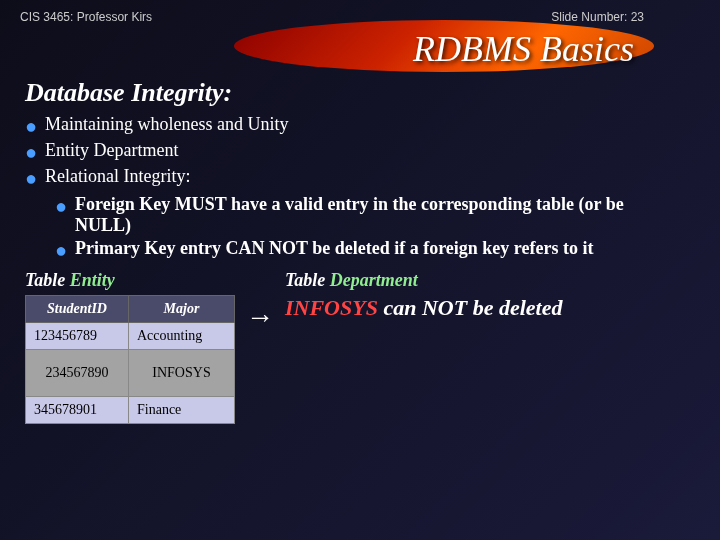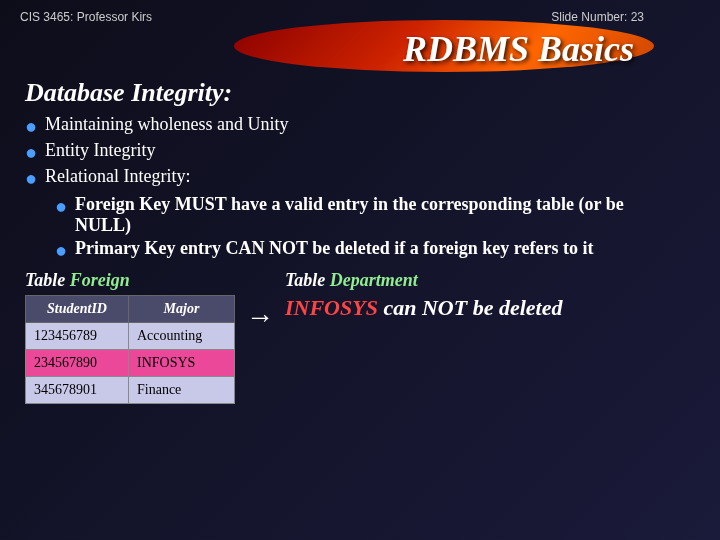--- a/index.html
+++ b/index.html
@@ -49,21 +49,21 @@
       height: 52px;
       position: absolute;
       right: -10px;
       top: -8px;
       z-index: 0;
     }
 
     .slide-title {
       font-size: 36px;
       font-style: italic;
-      font-weight: bold;
+      font-weight: normal;
       color: white;
       text-shadow: 2px 2px 4px rgba(0,0,0,0.8);
       position: relative;
       z-index: 1;
       text-align: right;
       padding-right: 10px;
     }
 
     .main-content {
       padding: 0 5px;
@@ -147,24 +147,25 @@
 
     .table-row-light td {
       background-color: #c8c8e8;
       color: #000;
       padding: 5px 8px;
       border: 1px solid #888;
       text-align: left;
     }
 
     .table-row-dark td {
-      background-color: #ec4899;
+      background-color: #a3a3a3;
       color: #000;
-      padding: 5px 8px;
+      padding: 15px 8px;
       border: 1px solid #888;
+      text-align: center;
     }
 
     .arrow {
       color: white;
       font-size: 28px;
       font-weight: bold;
     }
 
     .bottom-message {
       font-size: 22px;
@@ -227,21 +228,21 @@
 
     <div class="section-title">Database Integrity:</div>
 
     <ul class="bullet-list">
       <li class="bullet-item">
         <span class="bullet-dot">●</span>
         <span>Maintaining wholeness and Unity</span>
       </li>
       <li class="bullet-item">
         <span class="bullet-dot">●</span>
-        <span>Entity Integrity</span>
+        <span>Entity Department</span>
       </li>
       <li class="bullet-item">
         <span class="bullet-dot">●</span>
         <span>Relational Integrity:</span>
       </li>
     </ul>
 
     <ul class="sub-bullets">
       <li class="sub-bullet-item">
         <span class="sub-bullet-dot">●</span>
@@ -250,21 +251,21 @@
       <li class="sub-bullet-item">
         <span class="sub-bullet-dot">●</span>
         <span>Primary Key entry CAN NOT be deleted if a foreign key refers to it</span>
       </li>
     </ul>
 
     <div class="tables-wrapper">
 
       <div class="left-table-block">
         <div class="table-title">
-          <span>Table </span><span style="color:#90ee90;">Foreign</span>
+          <span>Table </span><span style="color:#90ee90;">Entity</span>
         </div>
         <table>
           <thead>
             <tr class="table-header">
               <th>StudentID</th>
               <th>Major</th>
             </tr>
           </thead>
           <tbody>
             <tr class="table-row-light">

